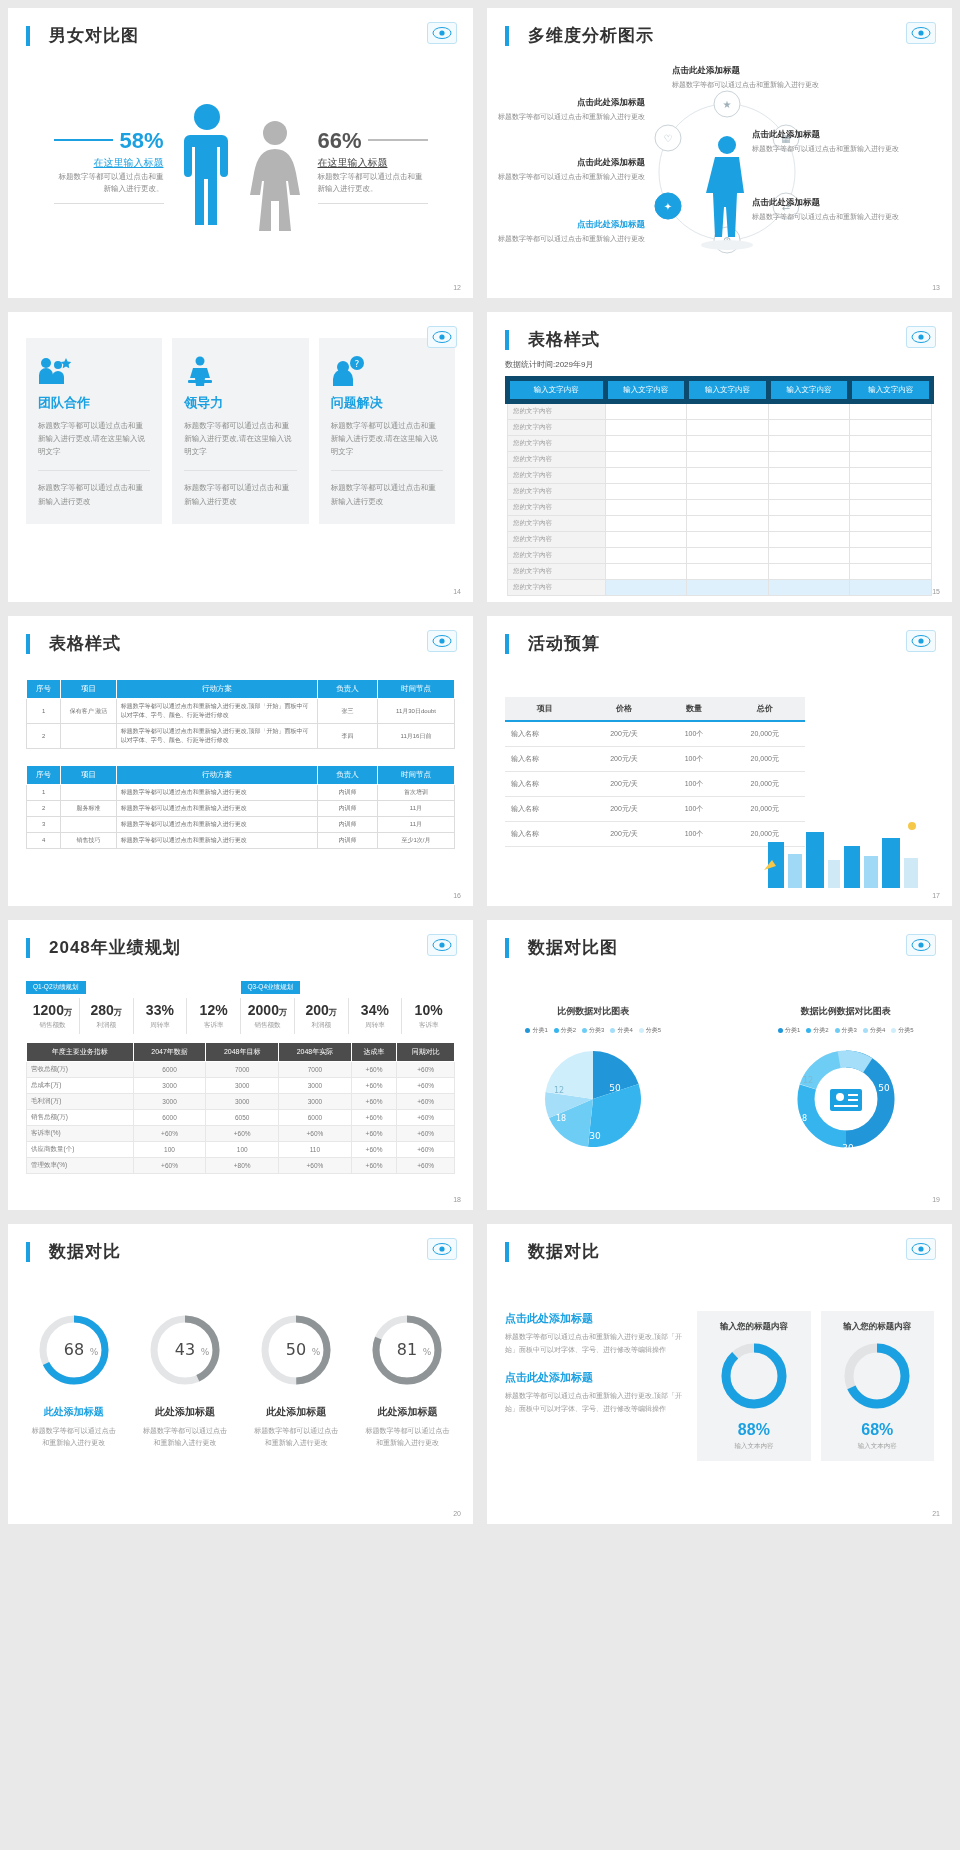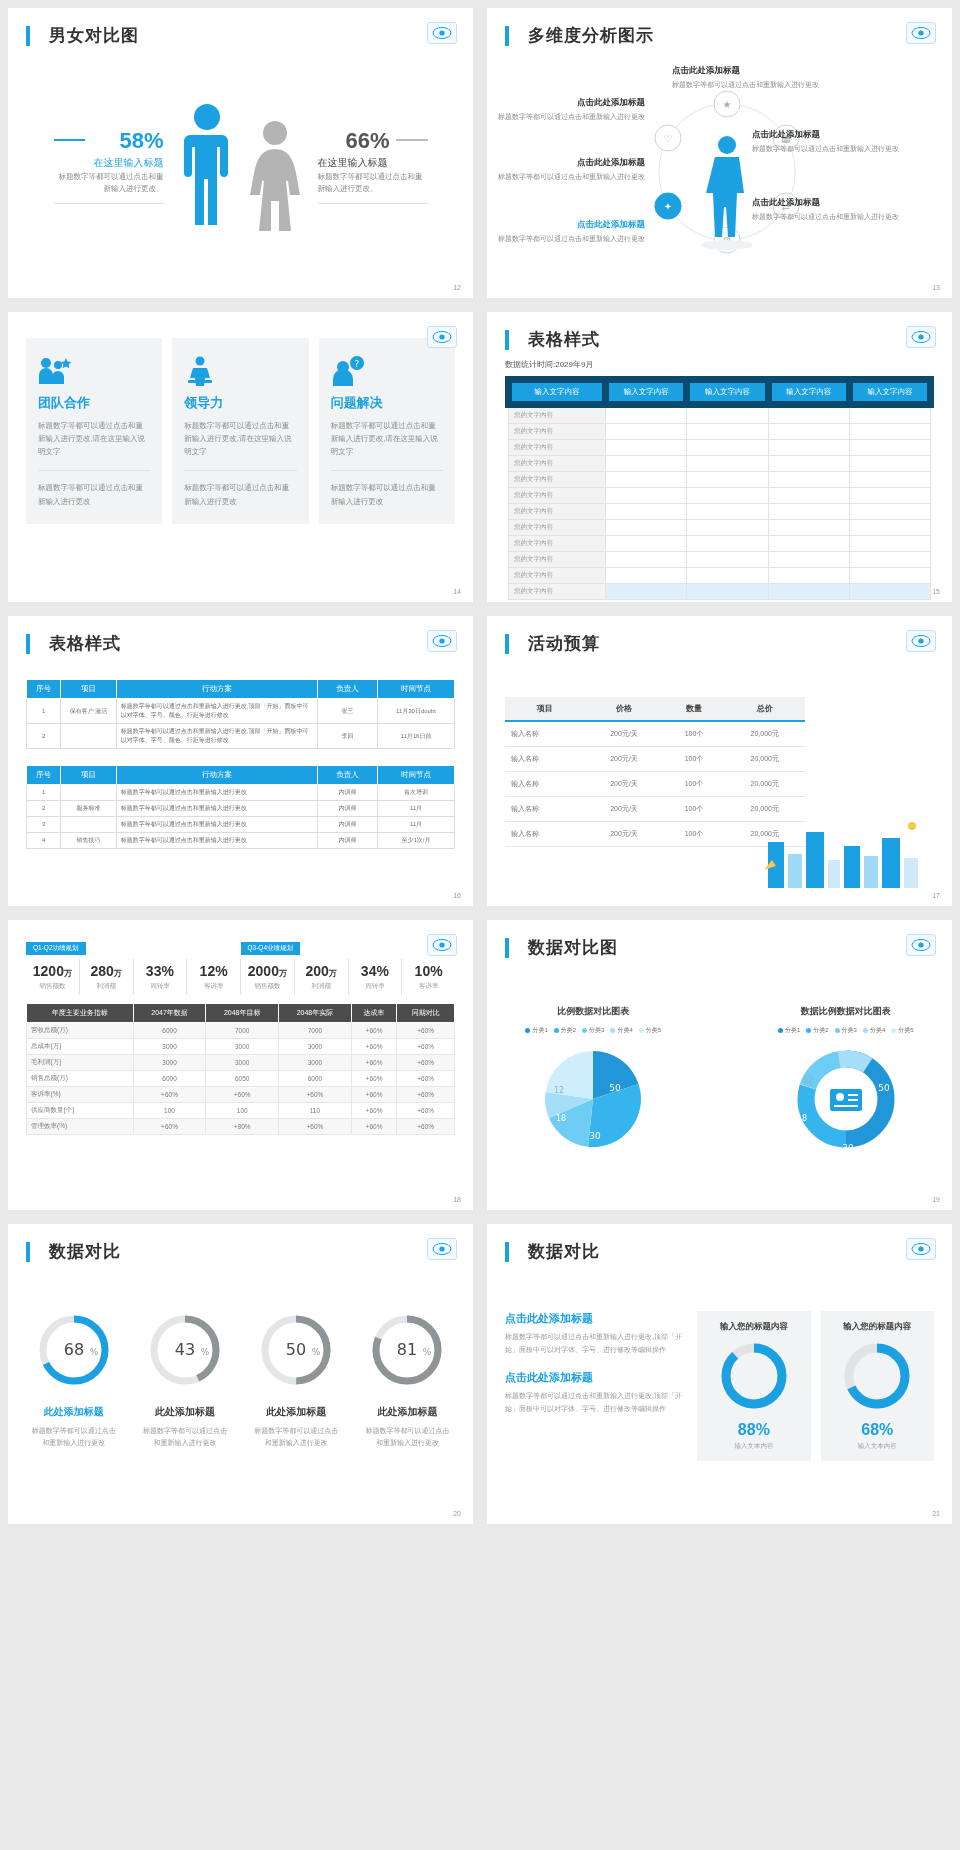--- a/index.html
+++ b/index.html
@@ -28,23 +28,23 @@
   }
   .badge svg { display:block; }
   .pnum { position:absolute; right:12px; bottom:7px; font-size:7px; color:#9a9a9a; }
 
   
   .gender-wrap { display:flex; align-items:center; justify-content:center; padding:18px 16px 0 16px; height:220px; }
   .g-col { width:110px; }
   .g-col.left { text-align:right; }
   .g-line { height:2px; background:#1ba1e2; width:100%; margin-bottom:2px; }
   .g-line.gray { background:#bdbdbd; }
-  .g-pct { font-size:22px; font-weight:bold; color:#1ba1e2;margin-left:28px; }
+  .g-pct { font-size:22px; font-weight:bold; color:#1ba1e2; }
   .g-pct.gray { color:#555; }
-  .g-sub { font-size:10px; color:#1ba1e2; margin:2px 0 1px 0; }
+  .g-sub { font-size:10px; color:#1ba1e2; margin:2px 0 1px 0;text-decoration:underline; }
   .g-sub.dark { color:#444; }
   .g-desc { font-size:7.5px; color:#8b8b8b; line-height:1.6; }
   .g-rule { height:1px; background:#ddd; margin-top:8px; }
   .figs { display:flex; align-items:flex-end; gap:6px; margin:0 12px; }
 
   
   .md-wrap { position:relative; height:240px; }
   .md-txt { position:absolute; width:150px; }
   .md-t { font-size:8.5px; font-weight:bold; color:#333; margin-bottom:3px; }
   .md-t.blue { color:#1ba1e2; }
@@ -55,21 +55,21 @@
   .card { flex:1; background:#f2f3f4; padding:14px 12px 16px 12px; }
   .card-ic { height:34px; display:flex; align-items:flex-end; }
   .card-h { color:#1ba1e2; font-size:13px; font-weight:bold; margin:8px 0 7px 0; }
   .card-p { font-size:7.5px; color:#8d8d8d; line-height:1.75; }
   .card-sep { height:1px; background:#e0e1e2; margin:12px 0 10px 0; }
 
   
   .tbl-note { font-size:8px; color:#555; padding:8px 18px 6px 18px; }
   table { border-collapse:collapse; width:100%; }
   .t15 { margin:0 18px; width:calc(100% - 36px); }
-  .t15 th { background:#1ba1e2; color:#fff; font-size:7.5px; font-weight:normal; padding:4px 2px; border:7px solid #0c4a6e; }
+  .t15 th { background:#1ba1e2; color:#fff; font-size:7.5px; font-weight:normal; padding:4px 2px; border:5px solid #0c4a6e; }
   .t15 td { font-size:6.5px; color:#9a9a9a; padding:3px 5px; border:1px solid #e3e3e3; height:14px; }
   .t15 td.first { background:#f3f3f3; width:23%; }
   .t15 tr.hl td { background:#ddf0fb; }
   .t15 tr.hl td.first { background:#f3f3f3; }
 
   .t16 { margin:8px 18px 0 18px; width:calc(100% - 36px); }
   .t16 th { background:#1ba1e2; color:#fff; font-size:7.5px; font-weight:normal; padding:4px 2px; border:1px solid #fff; }
   .t16 td { font-size:6px; color:#6f6f6f; padding:3px 4px; border:1px solid #dcdcdc; line-height:1.5; }
   .t16 td.c { text-align:center; }
 
@@ -555,20 +555,24 @@
       <rect x="102" y="46" width="14" height="32" fill="#9fd9f5"></rect>
       <rect x="120" y="28" width="18" height="50" fill="#1ba1e2"></rect>
       <rect x="142" y="48" width="14" height="30" fill="#cfe9f7"></rect>
       <path d="M2 60 l8 -10 l4 6 z" fill="#f5c84a"></path>
       <circle cx="150" cy="16" r="4" fill="#f5c84a"></circle>
     </svg>
     <div class="pnum">17</div>
   </div>
 
   <div class="slide">
+    <div class="s-head">
+      <div class="s-bar"></div>
+      <div class="s-title">2048年业绩规划</div>
+    </div>
     <div class="badge">
       <svg width="20" height="14" viewBox="0 0 20 14">
         <ellipse cx="10" cy="7" rx="9" ry="5.5" fill="none" stroke="#1ba1e2" stroke-width="1"></ellipse>
         <circle cx="10" cy="7" r="2.6" fill="#1ba1e2"></circle>
       </svg>
     </div>
     <div style="display:flex;padding:16px 18px 0 18px;gap:0;">
       <div style="flex:1"><span class="tag">Q1-Q2功绩规划</span></div>
       <div style="flex:1"><span class="tag">Q3-Q4业绩规划</span></div>
     </div>

